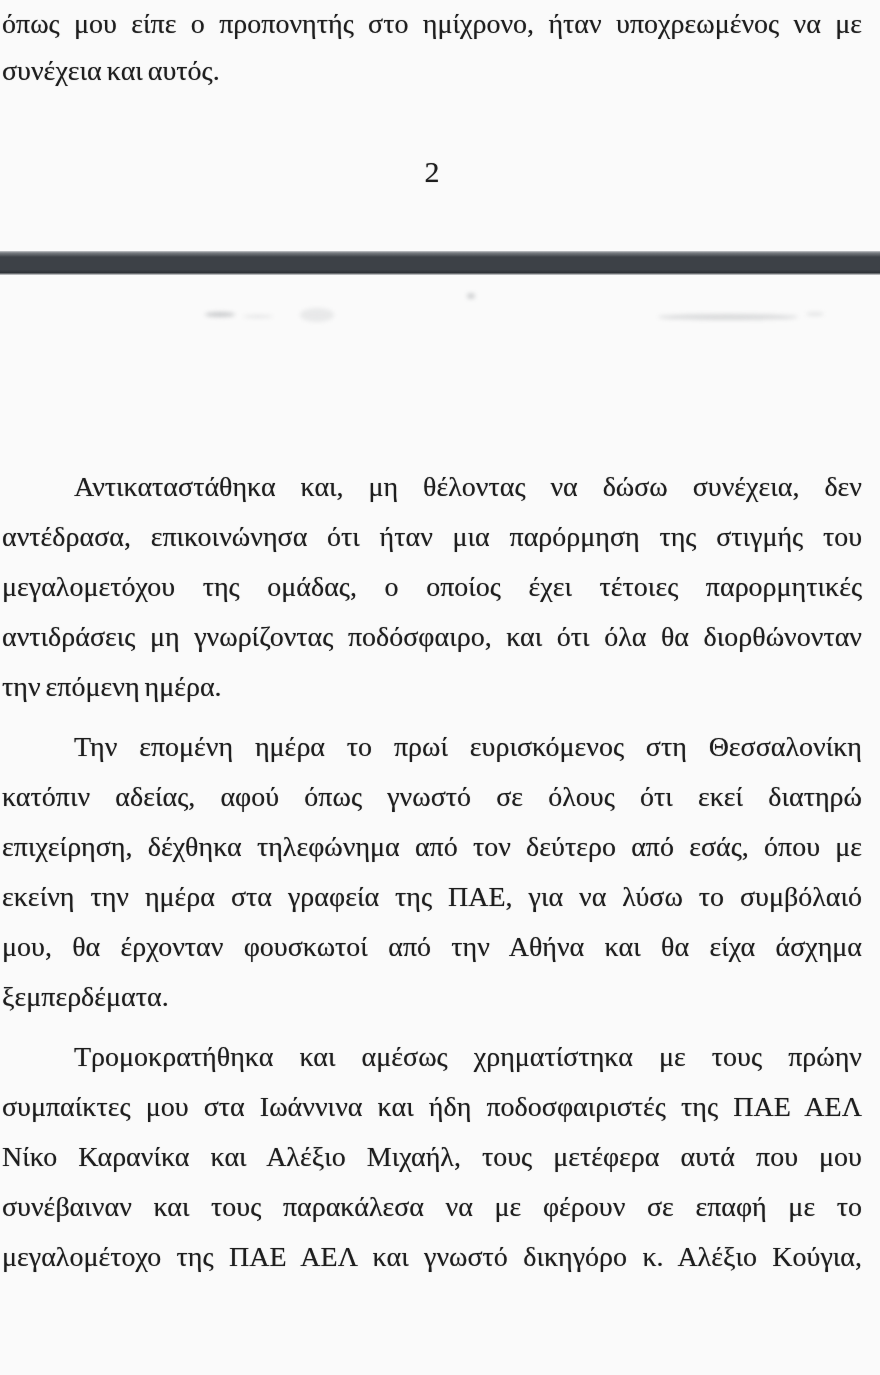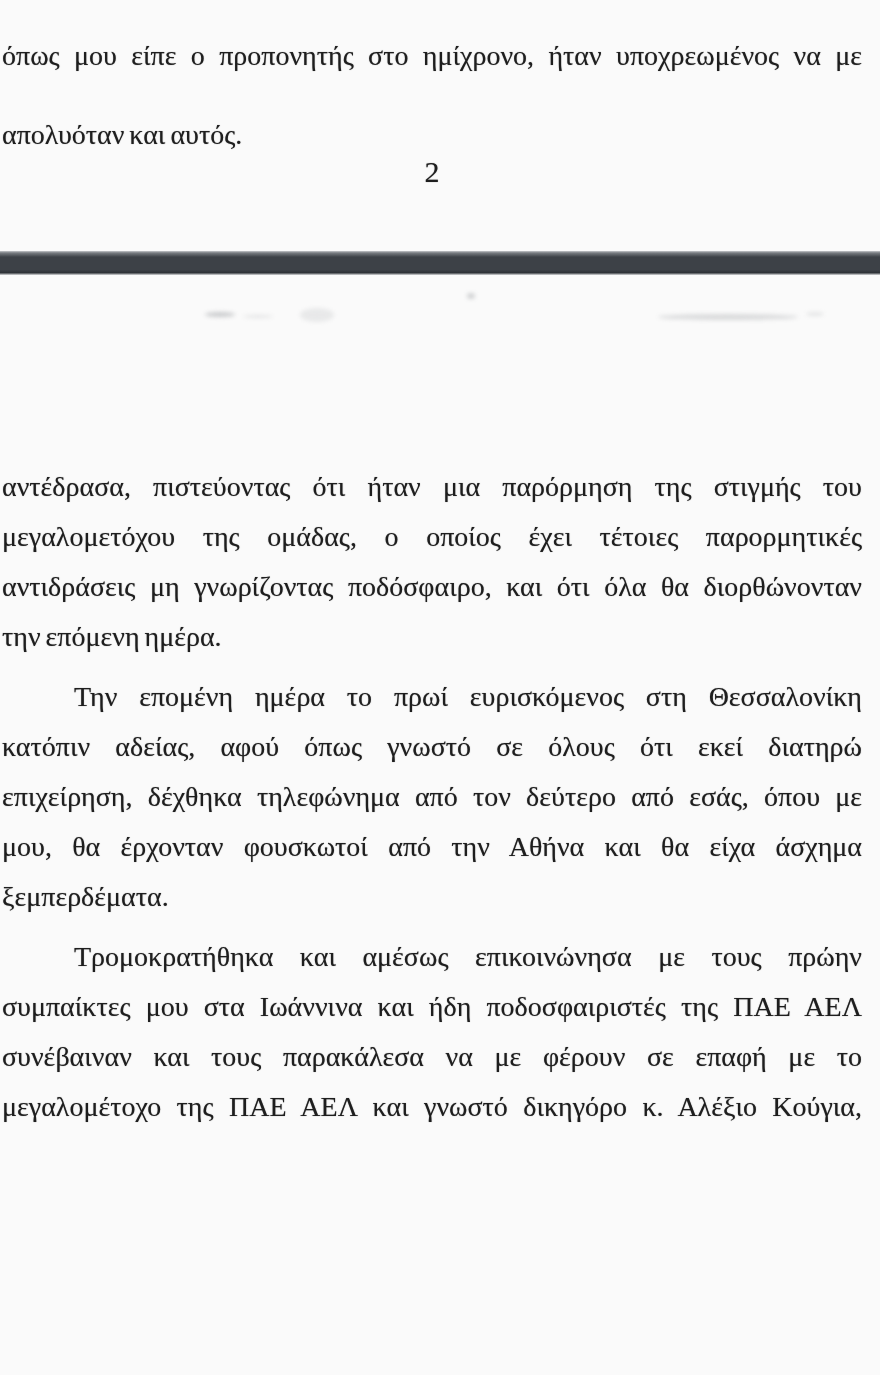--- a/index.html
+++ b/index.html
@@ -19,21 +19,21 @@
     width: 860px;
   }
   .page1 { top: 0; }
   .page2 { top: 462px; }
   .line {
     font-size: 28px;
     line-height: 50px;
     word-spacing: -2px;
     text-shadow: 0 0 1px rgba(30,30,30,0.55);
   }
-  .page1 .line { line-height: 47px; margin-top: 32px; }
+  .page1 .line { line-height: 47px; }
   .line.justify {
     text-align: justify;
     text-align-last: justify;
   }
   .line.indent { text-indent: 72px; }
   .para { margin: 0 0 10px 0; }
   .page-number {
     position: absolute;
     top: 152px;
     left: 2px;
@@ -66,52 +66,55 @@
   }
 </style>
 </head>
 <body style="--bg: #fafafa; --ink: #1e1e1e; --sep: #3d4147;">
 
 <div>
 
   <section class="textcol page1">
     <div id="page1-lines">
         <div class="line justify">όπως μου είπε ο προπονητής στο ημίχρονο, ήταν υποχρεωμένος να με</div>
-        <div class="line">απολυόταν και αυτός.</div>
+        <div class="line">συνέχεια και αυτός.</div>
       </div>
   </section>
 
   <div class="page-number">2</div>
 
   <div class="separator"></div>
 
   <div id="artifacts">
       <div class="smudge" style="left: 205px; top: 312px; width: 30px; height: 5px; opacity: 0.45;"></div>
       <div class="smudge" style="left: 243px; top: 315px; width: 30px; height: 3px; opacity: 0.22;"></div>
       <div class="smudge" style="left: 300px; top: 308px; width: 34px; height: 14px; opacity: 0.16;"></div>
       <div class="smudge" style="left: 467px; top: 293px; width: 8px; height: 6px; opacity: 0.4;"></div>
       <div class="smudge" style="left: 658px; top: 314px; width: 140px; height: 6px; opacity: 0.3;"></div>
       <div class="smudge" style="left: 806px; top: 312px; width: 18px; height: 4px; opacity: 0.2;"></div>
     </div>
 
   <section id="page2-paragraphs" class="textcol page2">
       <div class="para">
-        <div class="line justify">αντέδρασα, πιστεύοντας ότι ήταν μια παρόρμηση της στιγμής του</div>
+        <div class="line justify indent">Αντικαταστάθηκα και, μη θέλοντας να δώσω συνέχεια, δεν</div>
+        <div class="line justify">αντέδρασα, επικοινώνησα ότι ήταν μια παρόρμηση της στιγμής του</div>
         <div class="line justify">μεγαλομετόχου της ομάδας, ο οποίος έχει τέτοιες παρορμητικές</div>
         <div class="line justify">αντιδράσεις μη γνωρίζοντας ποδόσφαιρο, και ότι όλα θα διορθώνονταν</div>
         <div class="line">την επόμενη ημέρα.</div>
       </div>
       <div class="para">
         <div class="line justify indent">Την επομένη ημέρα το πρωί ευρισκόμενος στη Θεσσαλονίκη</div>
         <div class="line justify">κατόπιν αδείας, αφού όπως γνωστό σε όλους ότι εκεί διατηρώ</div>
         <div class="line justify">επιχείρηση, δέχθηκα τηλεφώνημα από τον δεύτερο από εσάς, όπου με</div>
+        <div class="line justify">εκείνη την ημέρα στα γραφεία της ΠΑΕ, για να λύσω το συμβόλαιό</div>
         <div class="line justify">μου, θα έρχονταν φουσκωτοί από την Αθήνα και θα είχα άσχημα</div>
         <div class="line">ξεμπερδέματα.</div>
       </div>
       <div class="para">
-        <div class="line justify indent">Τρομοκρατήθηκα και αμέσως επικοινώνησα με τους πρώην</div>
+        <div class="line justify indent">Τρομοκρατήθηκα και αμέσως χρηματίστηκα με τους πρώην</div>
         <div class="line justify">συμπαίκτες μου στα Ιωάννινα και ήδη ποδοσφαιριστές της ΠΑΕ ΑΕΛ</div>
+        <div class="line justify">Νίκο Καρανίκα και Αλέξιο Μιχαήλ, τους μετέφερα αυτά που μου</div>
         <div class="line justify">συνέβαιναν και τους παρακάλεσα να με φέρουν σε επαφή με το</div>
         <div class="line justify">μεγαλομέτοχο της ΠΑΕ ΑΕΛ και γνωστό δικηγόρο κ. Αλέξιο Κούγια,</div>
       </div>
     </section>
 
 </div>
 
 </body></html>

